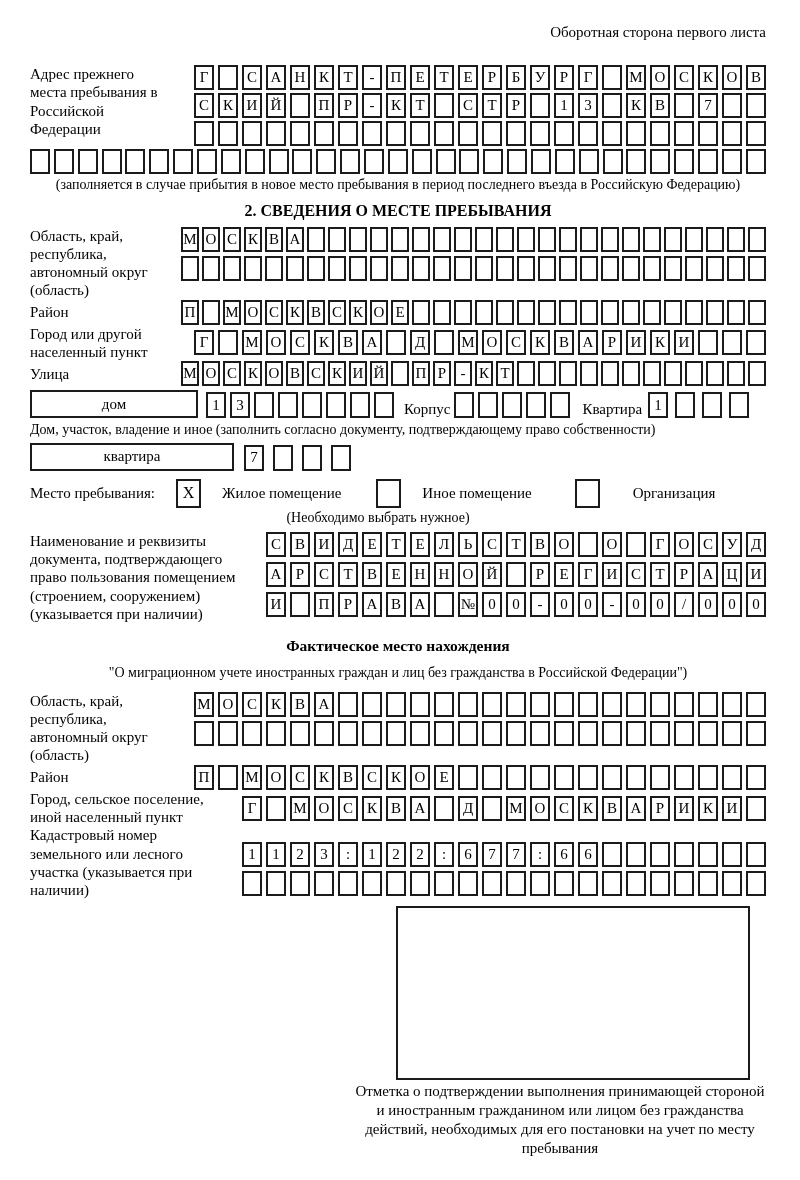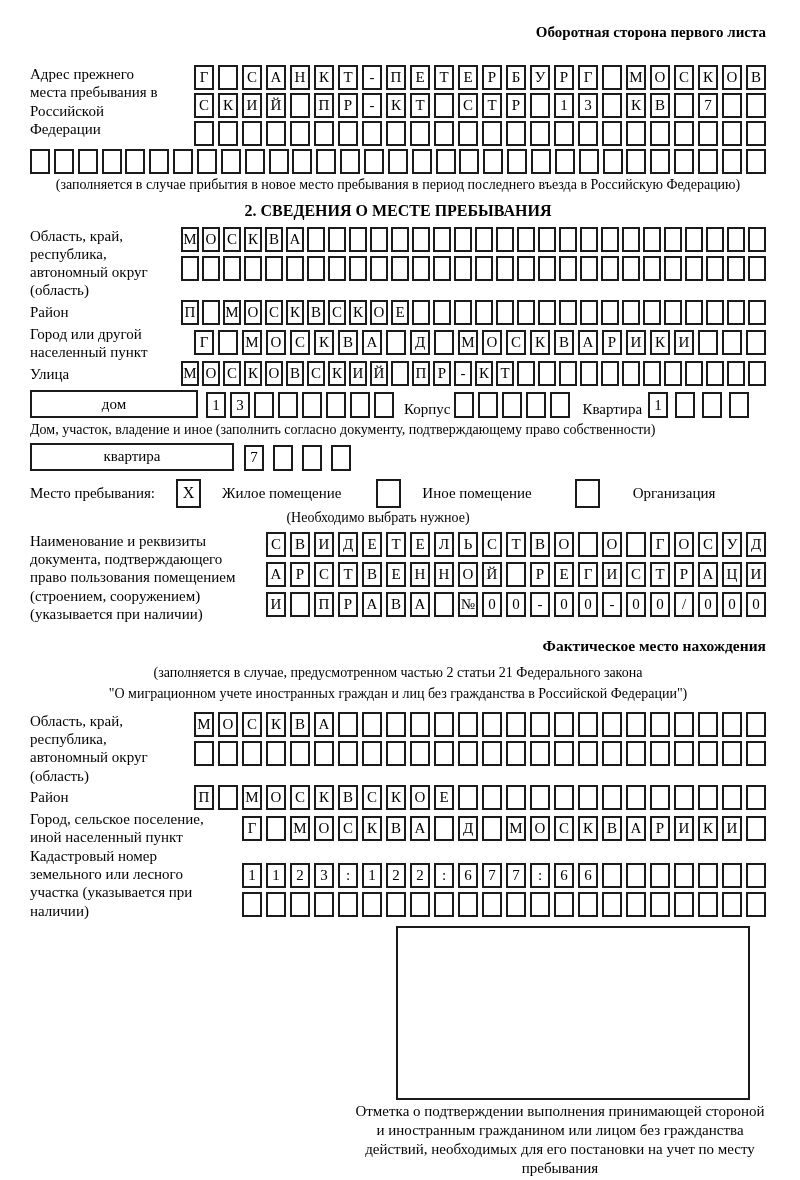--- a/index.html
+++ b/index.html
@@ -2,21 +2,21 @@
 <html><head>
 <meta charset="utf-8">
 <style>
   html,body{margin:0;padding:0;background:#fff;}
   .page{
     width:800px;height:1180px;box-sizing:border-box;
     padding:16px 34px 10px 30px;
     font-family:"Liberation Serif","DejaVu Serif",serif;
     color:#000;overflow:hidden;position:relative;
   }
-  .header-note{text-align:right;font-size:15px;margin:8px 0 24px;font-weight:bold;}
+  .header-note{text-align:right;font-size:15px;margin:8px 0 24px;}
   .form-row{display:flex;align-items:flex-start;}
   .form-row.center{align-items:center;}
   .label{font-size:15px;line-height:1.22;flex:none;}
   .stack{margin-left:auto;display:flex;flex-direction:column;gap:3px;align-items:flex-end;}
   .boxes{display:flex;gap:4px;justify-content:flex-end;}
   .cb{
     box-sizing:border-box;flex:none;width:20px;height:25px;
     border:2px solid #1b1b1b;display:inline-flex;align-items:center;justify-content:center;
     font-size:15px;line-height:1;background:#fff;
   }
@@ -35,21 +35,21 @@
   .houserow{display:flex;align-items:flex-end;margin:4px 0 3px;}
   .houserow .boxes{gap:4px}
   .houserow .cb{height:26px}
   .inline-lbl{font-size:15px;flex:none;}
   .chk{
     box-sizing:border-box;width:25px;height:29px;border:2px solid #1b1b1b;
     display:inline-flex;align-items:center;justify-content:center;font-size:16px;flex:none;background:#fff;
   }
   .premises{display:flex;align-items:center;gap:21px;margin:8px 0 2px;font-size:15px;}
   .choose-note{text-align:center;font-size:14px;margin:1px 40px 6px 0;}
-  .act-title{font-size:15.5px;font-weight:bold;text-align:right;margin:14px 0 8px;}
+  .act-title{font-size:15.5px;font-weight:bold;text-align:center;margin:14px 0 8px;}
   .act-note{text-align:center;font-size:14px;line-height:1.45;margin-bottom:8px;}
   .bigbox{
     box-sizing:border-box;border:2px solid #1b1b1b;width:354px;height:174px;
     margin:6px 16px 2px auto;background:#fff;
   }
   .mark-note{width:412px;margin-left:auto;margin-right:0;text-align:center;font-size:15px;line-height:1.27;}
   .mb2{margin-bottom:2px}.mb6{}
 </style>
 </head>
 <body>
@@ -463,21 +463,20 @@
           <span class="cb">/</span>
           <span class="cb">0</span>
           <span class="cb">0</span>
           <span class="cb">0</span>
         </div>
     </div>
   </div>
 
   <div class="act-title">Фактическое место нахождения</div>
   <div class="act-note">
-    <div>(заполняется в случае, предусмотренном частью 2 статьи 21 Федерального закона</div>
     <div>"О миграционном учете иностранных граждан и лиц без гражданства в Российской Федерации")</div>
   </div>
 
   <div class="form-row">
     <div class="label" style="width:134px">Область, край, республика, автономный округ (область)</div>
     <div class="stack" style="gap:4px">
       <div class="boxes">
           <span class="cb">М</span>
           <span class="cb">О</span>
           <span class="cb">С</span>

